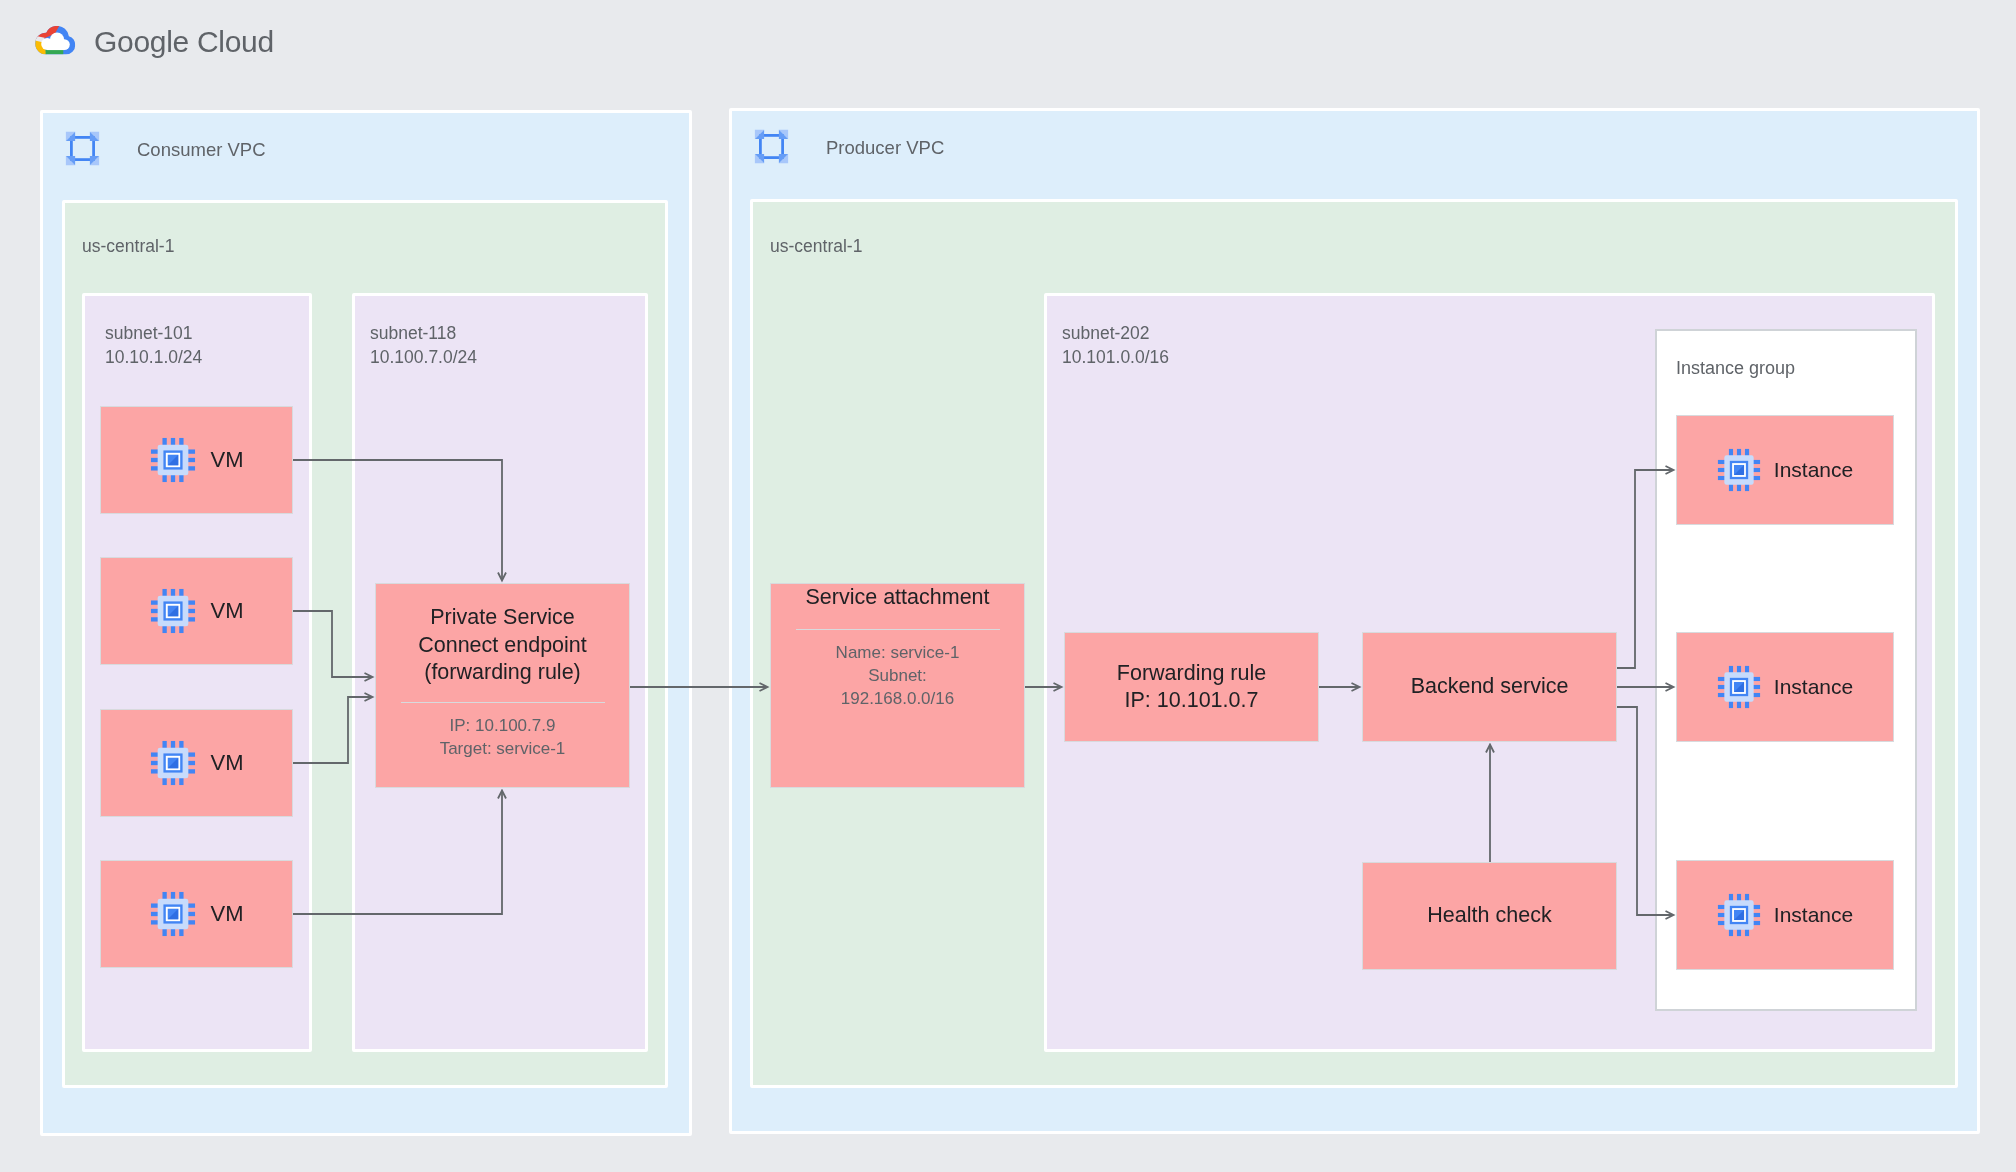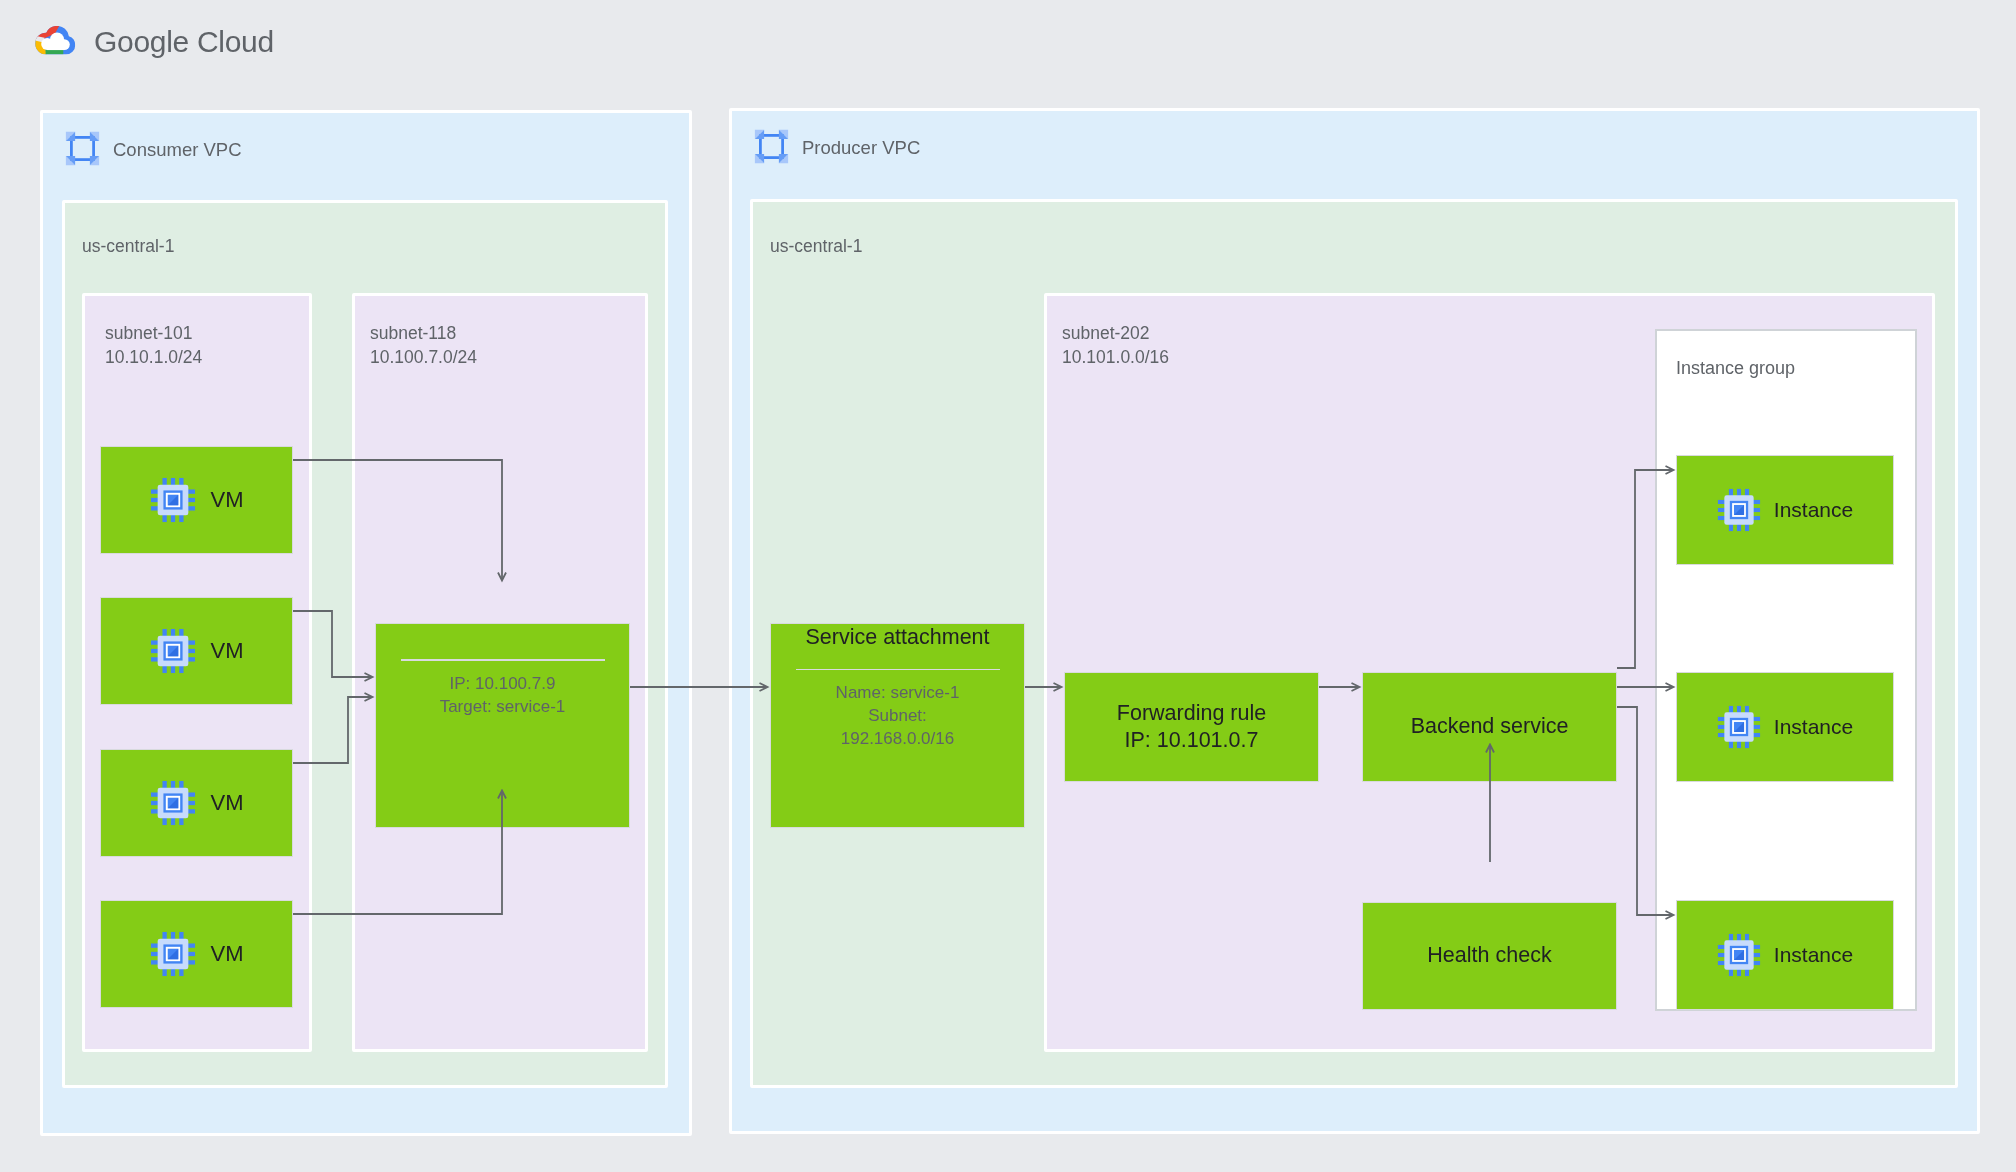--- a/index.html
+++ b/index.html
@@ -4,24 +4,24 @@
 <style>
   html,body{margin:0;padding:0;}
   body{background:#e8eaed;font-family:"Liberation Sans","DejaVu Sans",sans-serif;}
   #canvas{position:relative;width:2016px;height:1172px;background:#e8eaed;overflow:hidden;}
 
   .zone{position:absolute;box-sizing:border-box;border:3px solid #ffffff;border-radius:2px;}
   .vpc{background:#ddeefb;}
   .region{background:#dfeee3;}
   .subnet{background:#ece4f5;}
 
-  .node{position:absolute;box-sizing:border-box;background:#84cc16;border:1.5px solid #d8dadd;margin-top:40px;}
+  .node{position:absolute;box-sizing:border-box;background:#fca5a5;border:1.5px solid #d8dadd;}
   .ig{position:absolute;box-sizing:border-box;background:#ffffff;border:2px solid #cfd3d7;}
 
-  .zone-label{position:absolute;font-size:18.5px;color:#5f6368;white-space:nowrap;}
+  .zone-label{position:absolute;font-size:18.5px;color:#5f6368;white-space:nowrap;margin-left:24px;}
   .region-label{position:absolute;font-size:17.5px;color:#5f6368;white-space:nowrap;}
   .subnet-label{position:absolute;font-size:17.5px;color:#5f6368;line-height:24px;white-space:nowrap;}
   .ig-label{position:absolute;font-size:18px;color:#5f6368;white-space:nowrap;text-align:center;}
 
   .hflex{display:flex;align-items:center;justify-content:center;gap:15px;}
   .vm-text{font-size:22px;color:#202124;}
   .inst-text{font-size:21px;color:#202124;}
 
   .node-title{font-size:21.5px;color:#202124;text-align:center;line-height:27.5px;}
   .node-sub{font-size:17px;color:#5f6368;text-align:center;line-height:23px;}
@@ -145,20 +145,25 @@
     <span class="vm-text">VM</span>
   </div>
   <div class="node hflex" style="left:100px;top:860px;width:193px;height:108px;">
     <svg width="46" height="46" viewBox="0 0 48 48">
         <use href="#chip-icon-def"></use>
       </svg>
     <span class="vm-text">VM</span>
   </div>
 
   <div class="node psc-pad" style="left:375px;top:583px;width:255px;height:205px;">
+    <div class="node-title">
+      <div>Private Service</div>
+      <div>Connect endpoint</div>
+      <div>(forwarding rule)</div>
+    </div>
     <div class="divider"></div>
     <div class="node-sub">
       <div>IP: 10.100.7.9</div>
       <div>Target: service-1</div>
     </div>
   </div>
 
   <div class="zone vpc" style="left:729px;top:108px;width:1251px;height:1026px;"></div>
   <div class="zone region" style="left:750px;top:199px;width:1208px;height:889px;"></div>
   <div class="zone subnet" style="left:1044px;top:293px;width:891px;height:759px;"></div>

